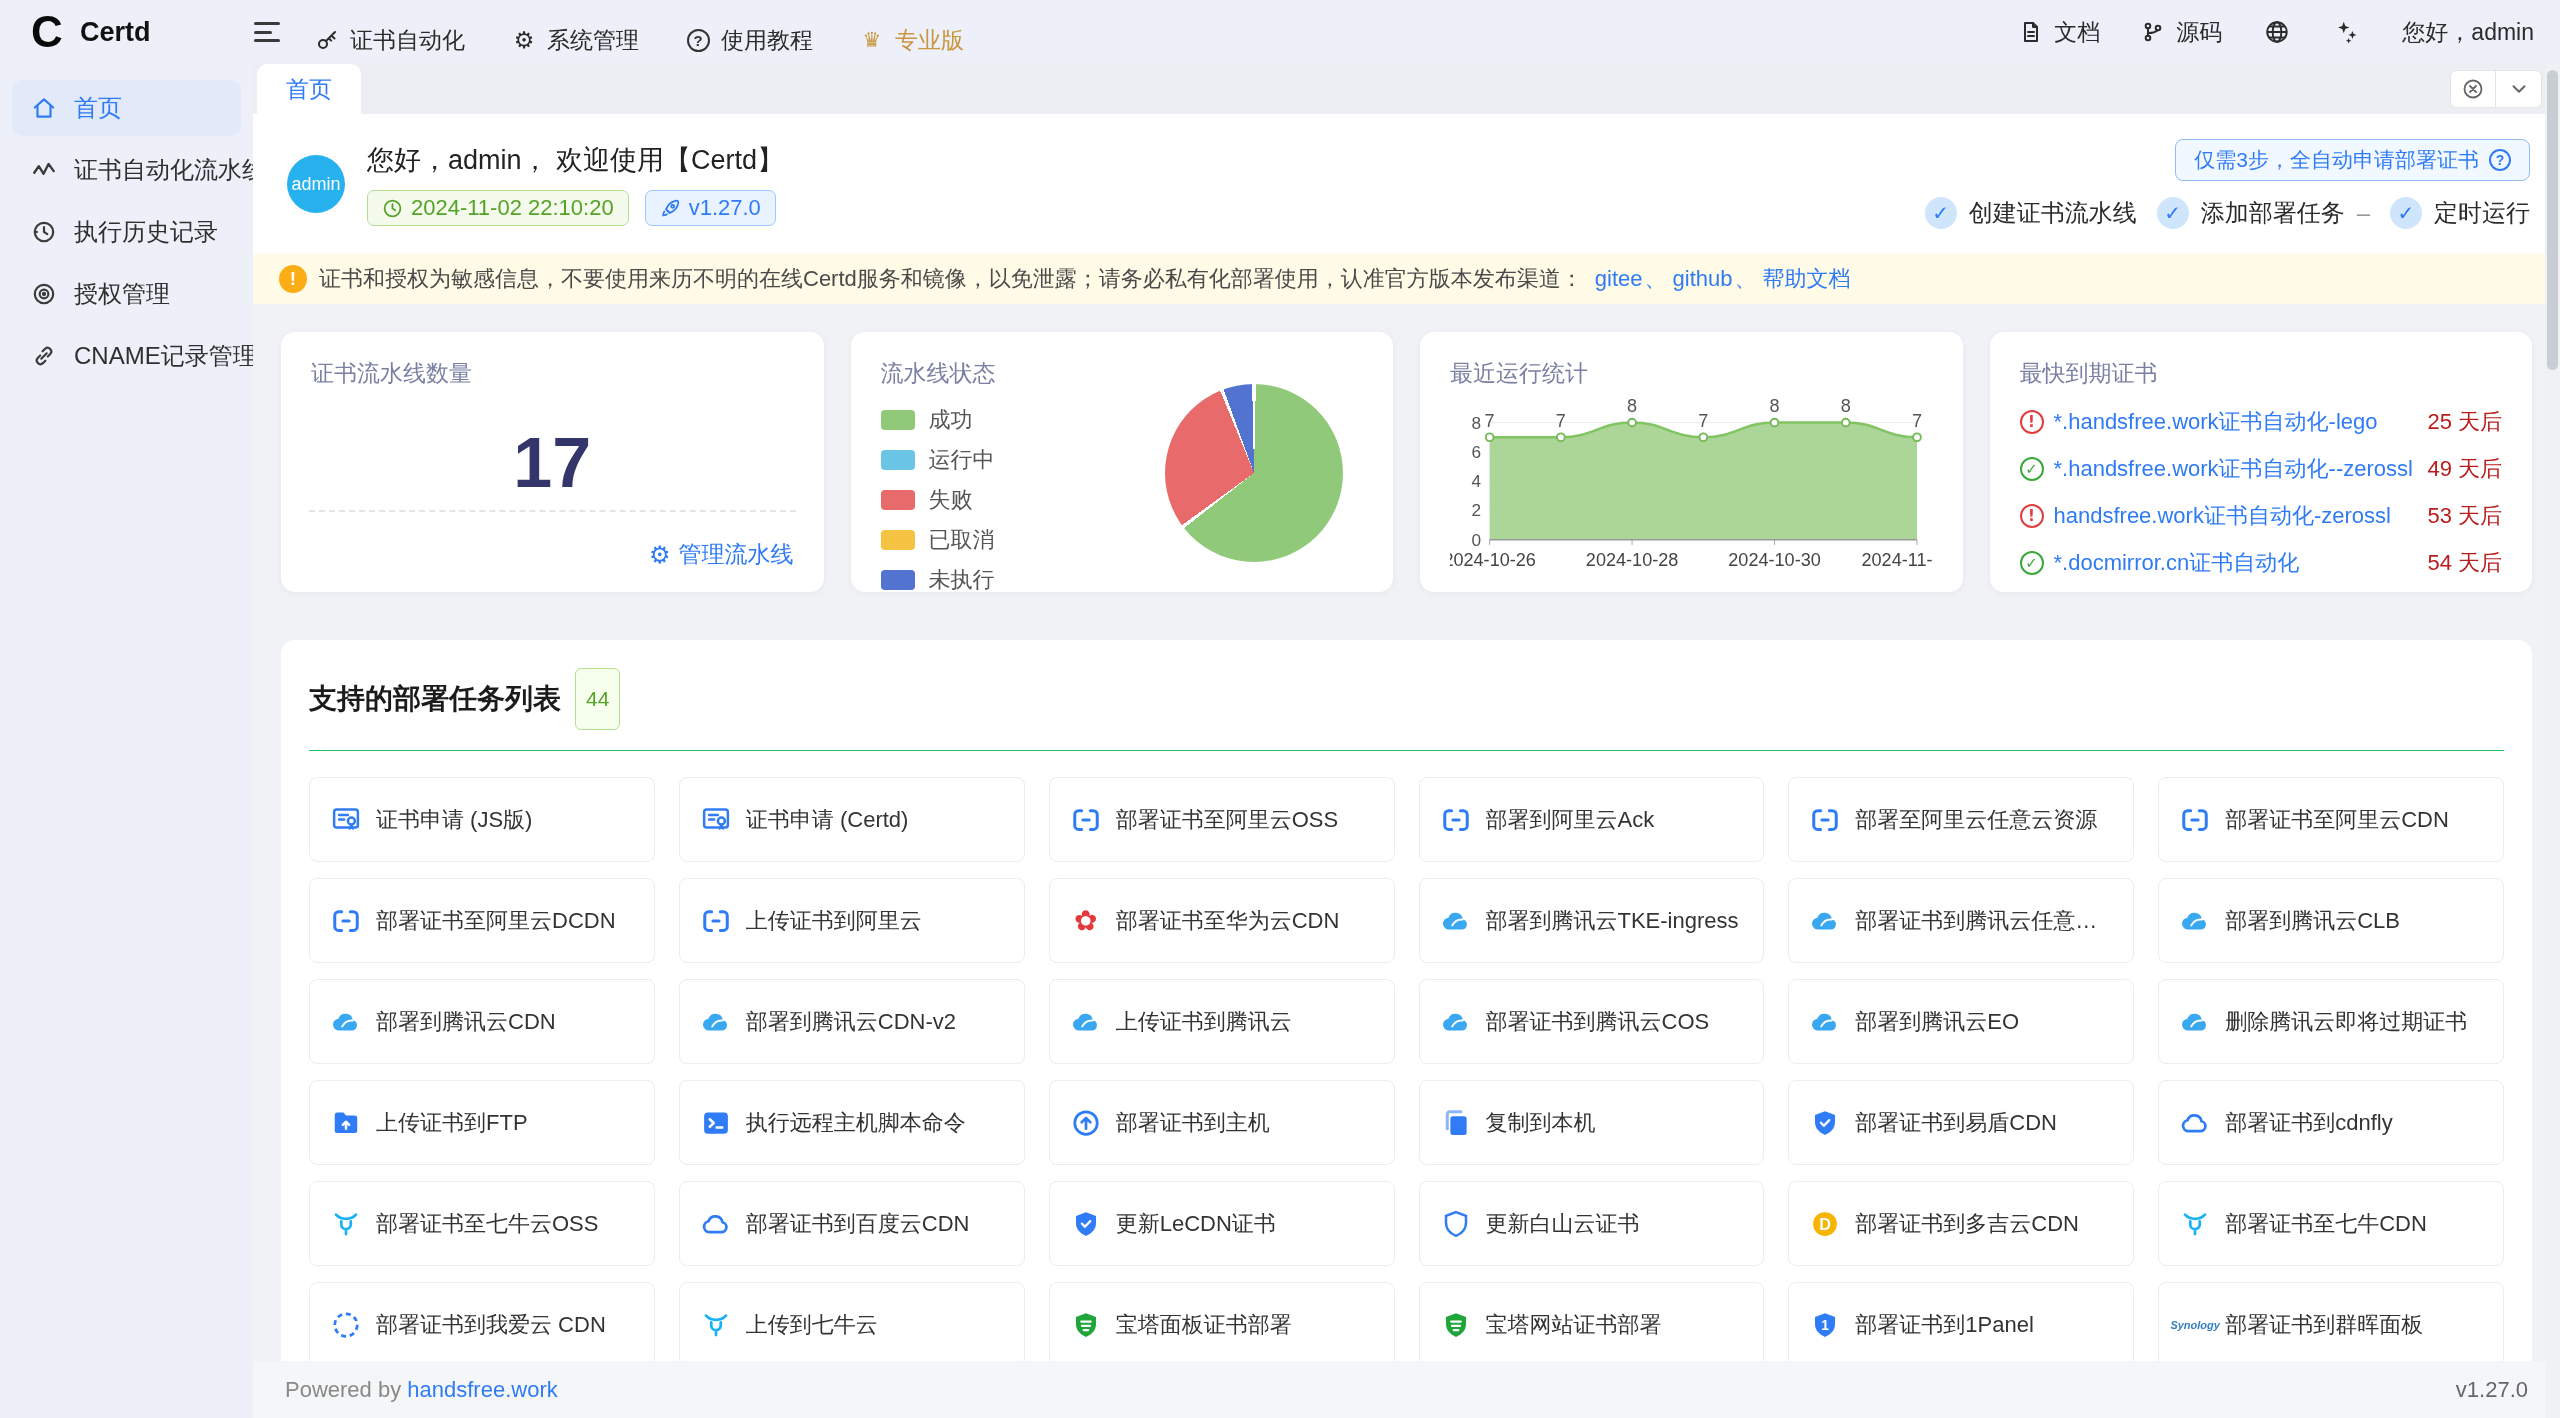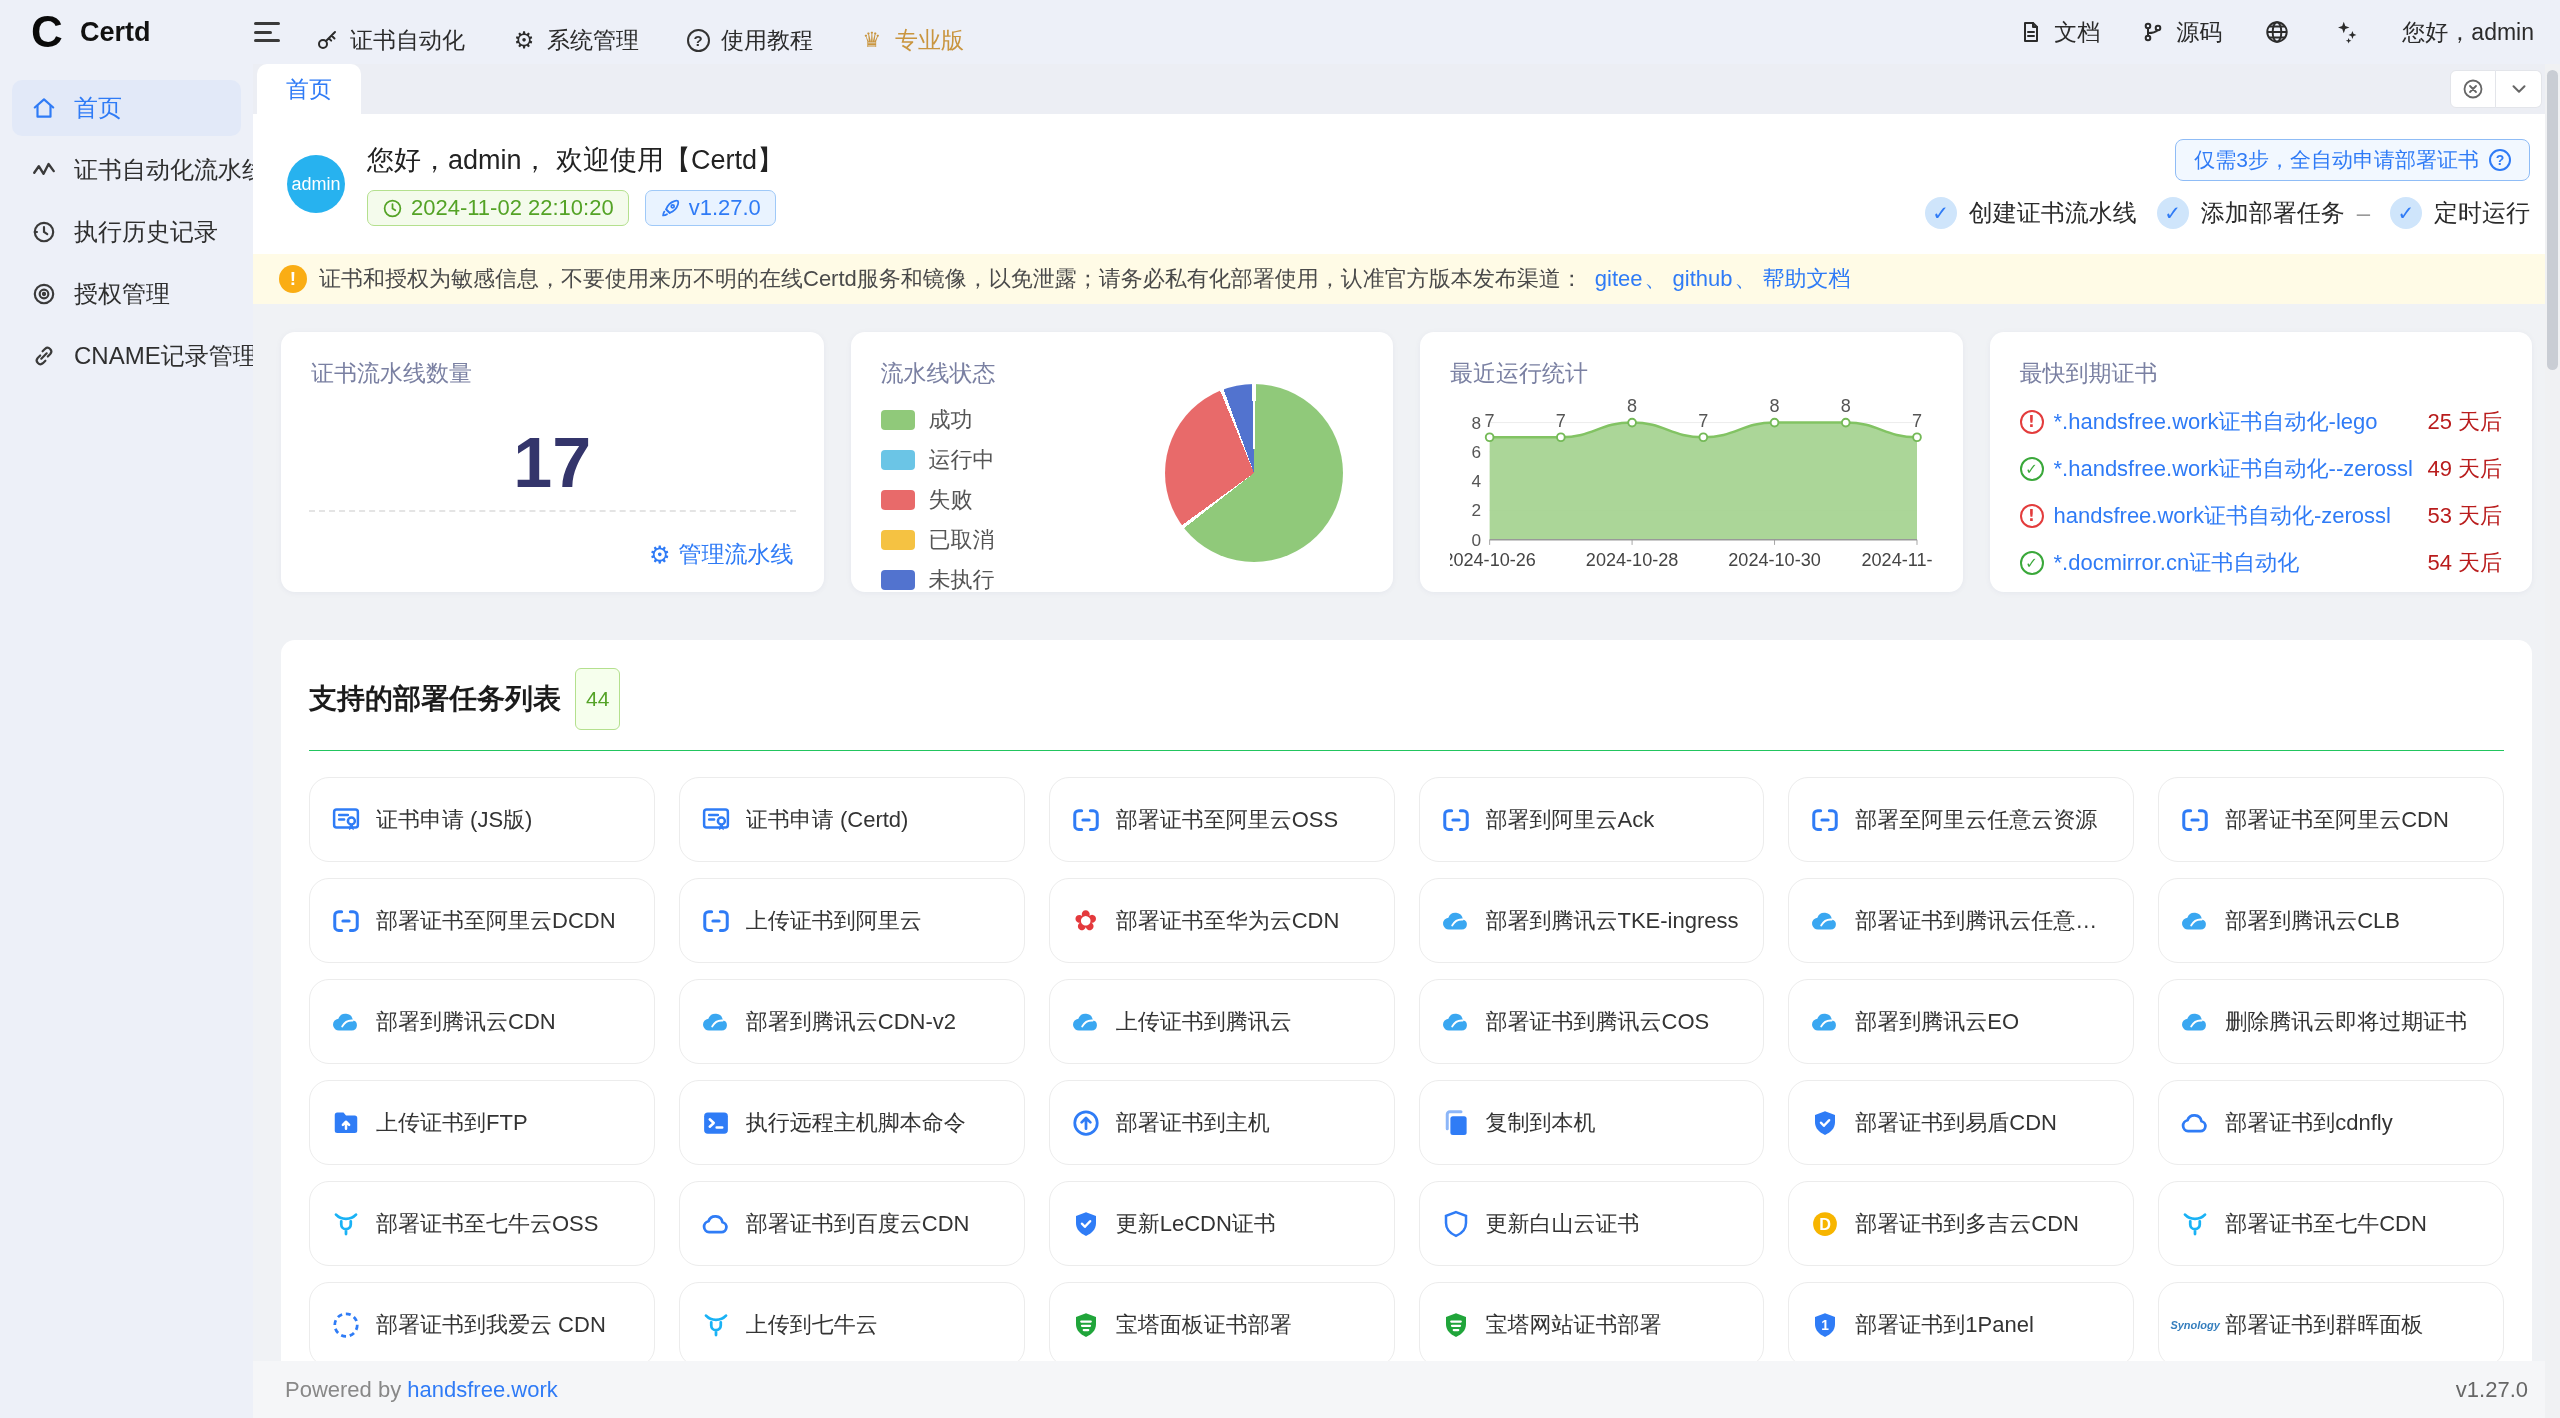--- a/index.html
+++ b/index.html
@@ -103,21 +103,21 @@
   .exp-row.ok .st-ic{border-color:#3aa83a;color:#3aa83a;}
   .exp-row.ok .st-ic::before{content:"\2713";}
   .exp-name{flex:1;color:#2f7bf6;font-size:22px;white-space:nowrap;overflow:hidden;text-overflow:ellipsis;cursor:pointer;text-decoration:none;}
   .exp-days{font-size:22px;color:#b91c1c;white-space:nowrap;}
   
   .tasks-card{margin:20px 28px 0;background:#fff;border-radius:14px;padding:28px 28px 40px;}
   .tasks-head{display:flex;align-items:center;gap:14px;padding-bottom:20px;border-bottom:1px solid #22c55e;}
   .tasks-title{font-size:28px;font-weight:bold;color:#1b1b1b;}
   .tasks-count{border:1px solid #b4e08e;background:#f6ffed;color:#54a326;font-size:21px;border-radius:6px;padding:18px 10px;}
   .tasks-grid{display:grid;grid-template-columns:repeat(6,1fr);gap:16px 24px;margin-top:26px;}
-  .task{height:85px;border:1px solid #ececec;border-radius:20px;background:#fff;display:flex;align-items:center;
+  .task{height:85px;border:1px solid #ececec;border-radius:8px;background:#fff;display:flex;align-items:center;
     gap:14px;padding:0 20px;font-size:22px;color:#333;cursor:pointer;white-space:nowrap;overflow:hidden;}
   .task-ic{width:32px;height:32px;flex:none;display:flex;align-items:center;justify-content:center;}
   .task-label{overflow:hidden;text-overflow:ellipsis;}
   .task.ph{cursor:default;}
   
   .footer{position:absolute;left:0;right:0;bottom:0;height:57px;background:#f5f6f8;display:flex;align-items:center;
     justify-content:space-between;padding:0 32px;font-size:22px;color:#888;z-index:5;}
   .footer a{color:#2f7bf6;text-decoration:none;cursor:pointer;}
   .footer .ver{color:#666;}
   

